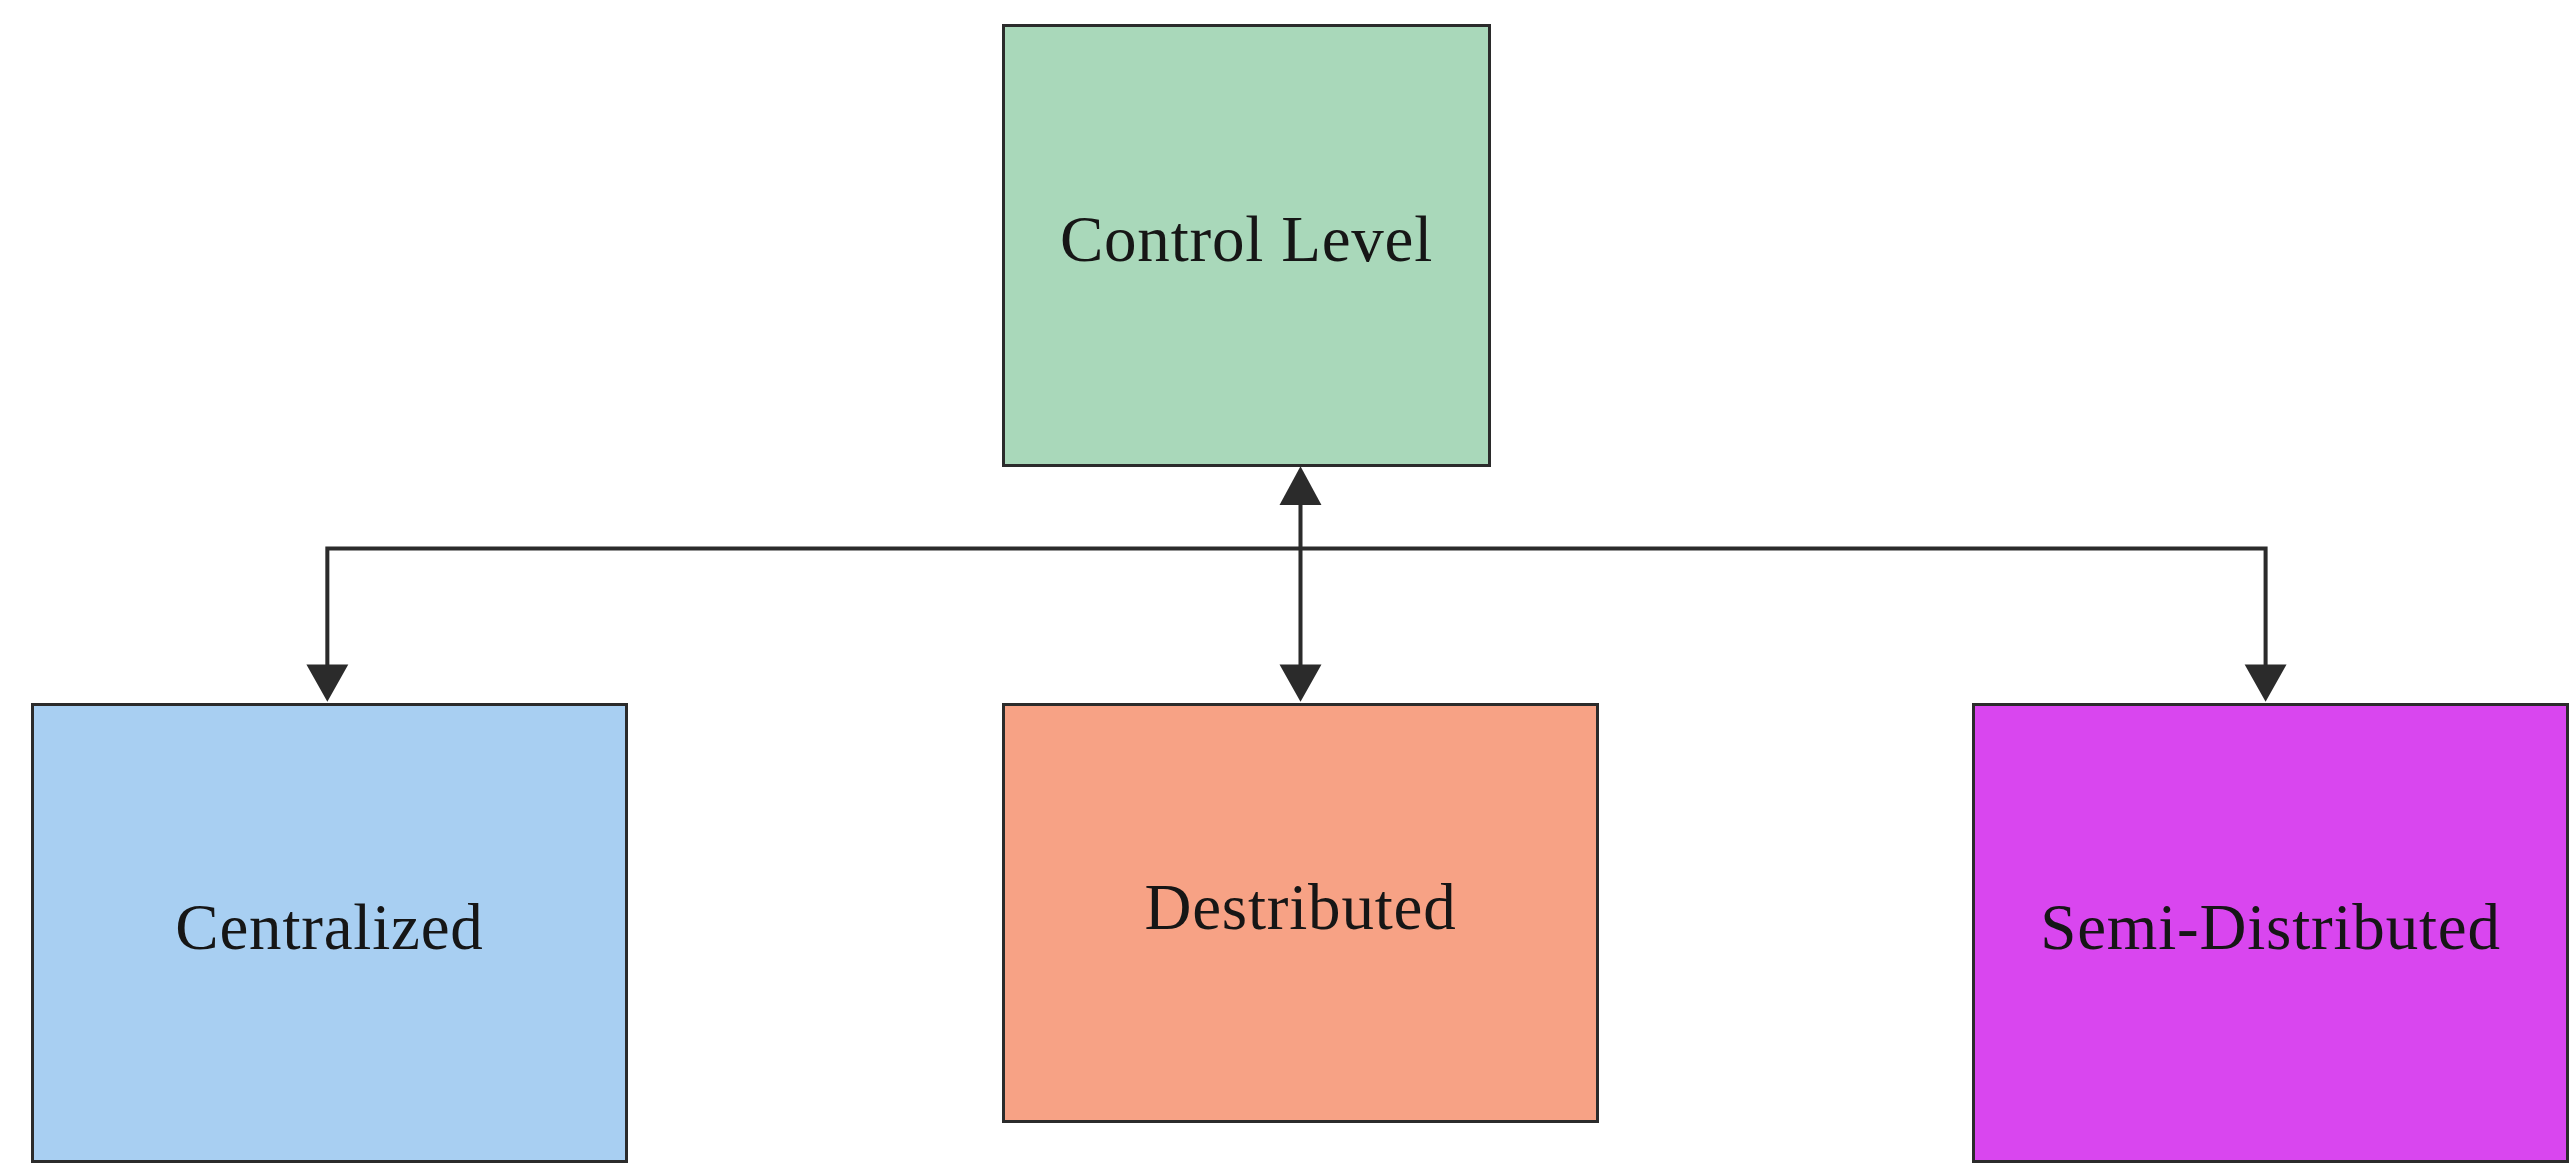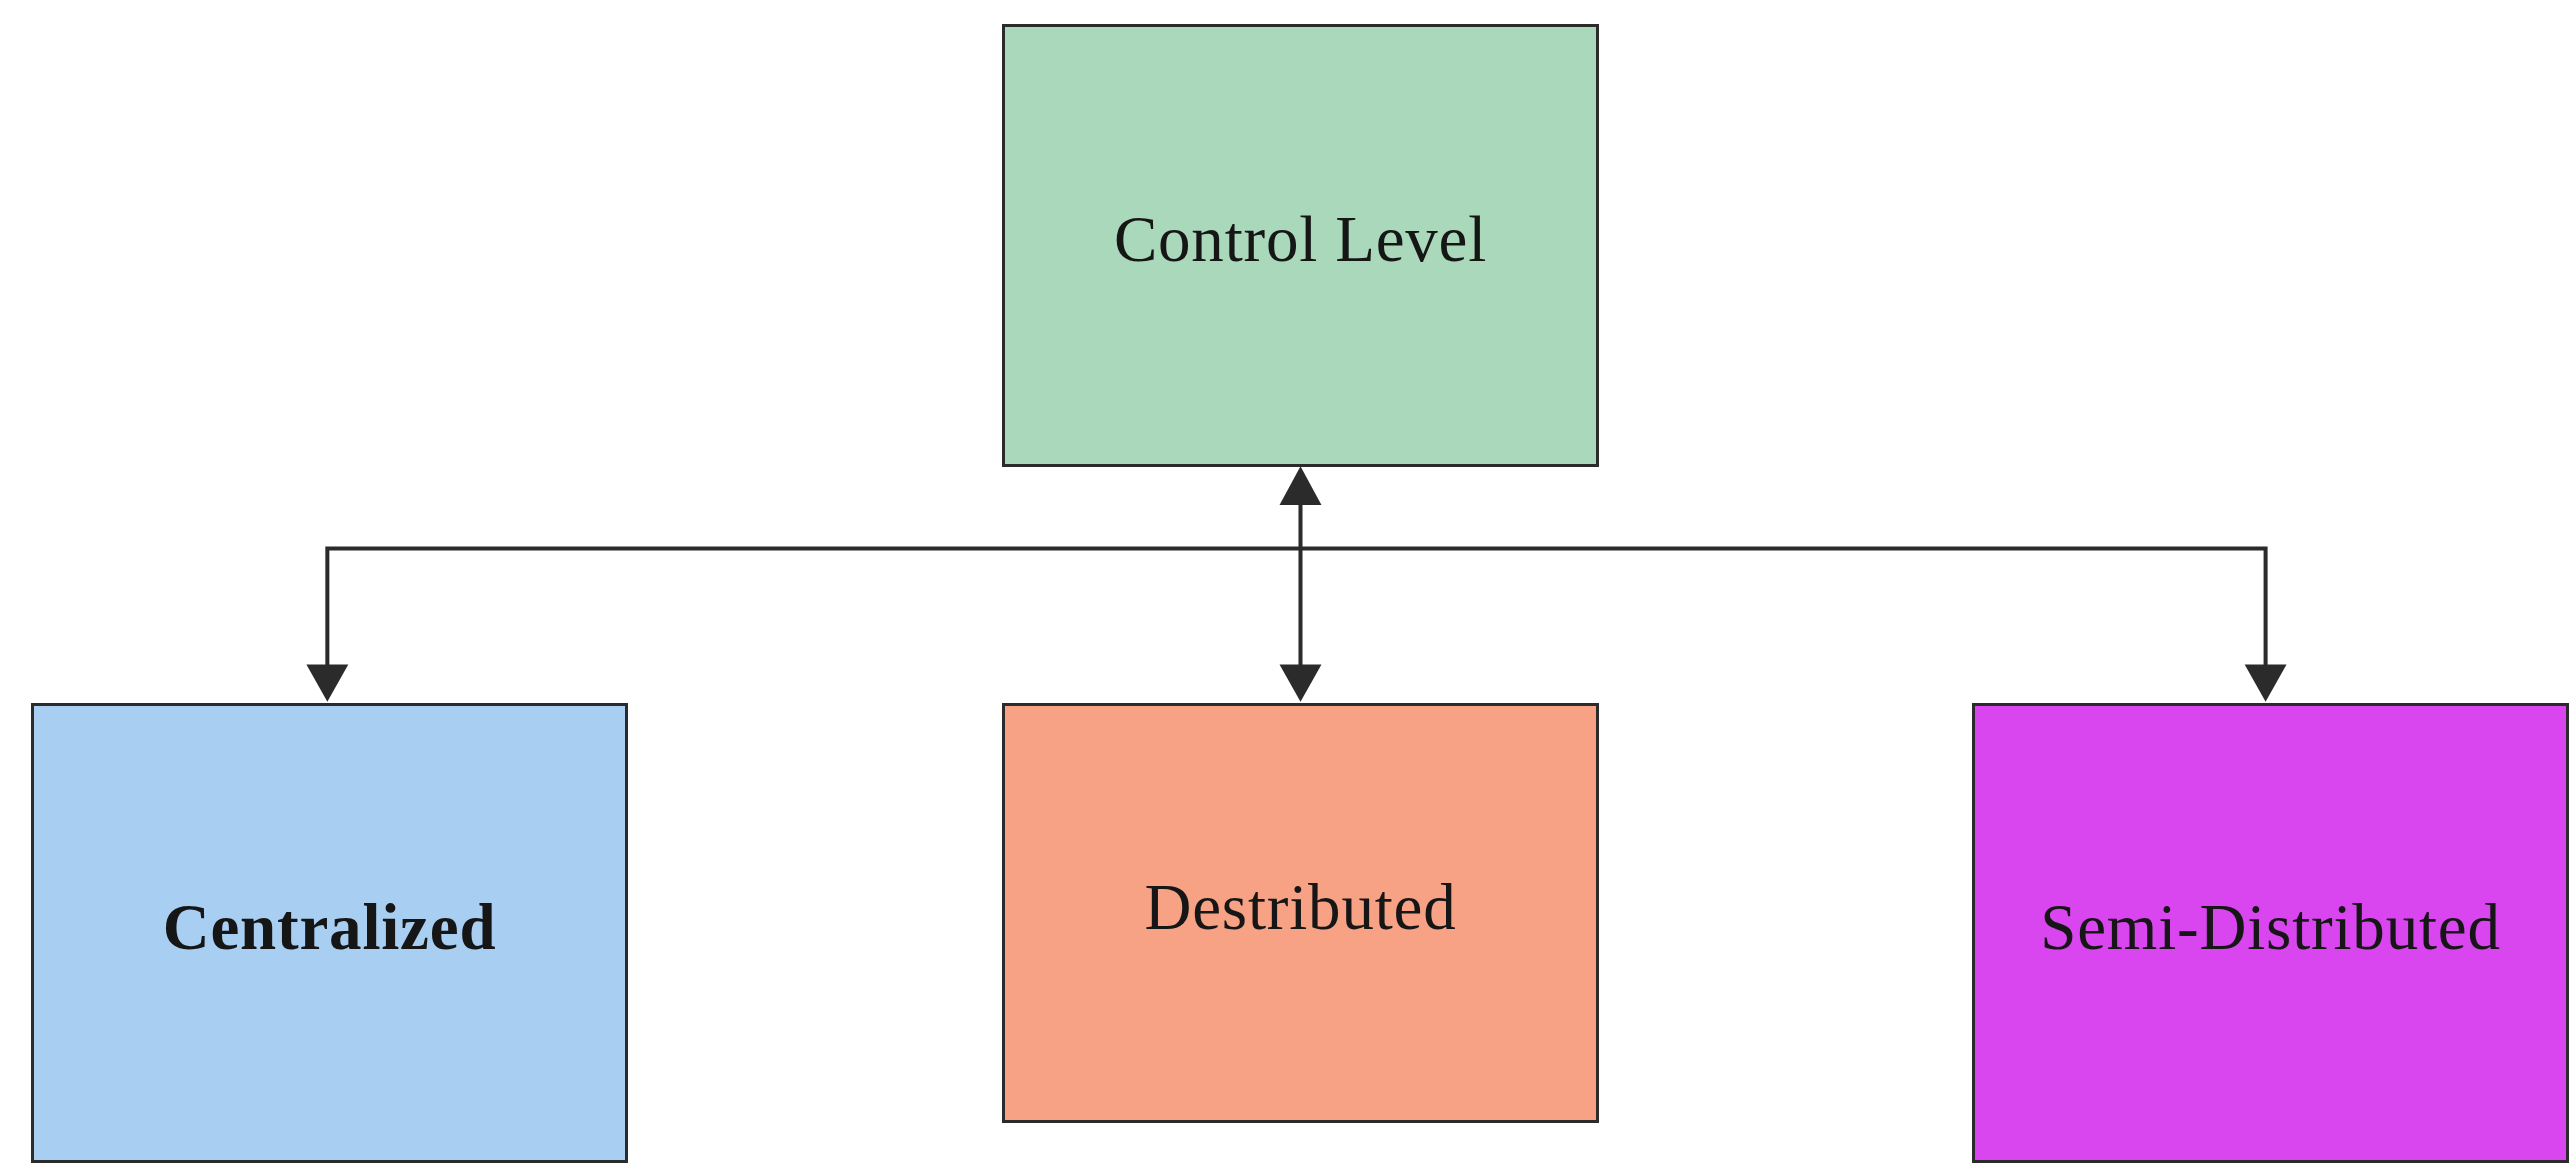--- a/index.html
+++ b/index.html
@@ -41,22 +41,22 @@
     text-align: center;
   }
   .label {
     font-size: 65px;
     line-height: 1;
     color: var(--text, #161616);
     letter-spacing: 0.8px;
     white-space: nowrap;
     padding-bottom: 11.3px; 
   }
-  #node-control     { left: 1002px; top: 24px;  width: 597px; height: 443px; }
-  #node-centralized { left: 31px;   top: 703px; width: 597px; height: 460px; font-weight: bold; }
+  #node-control     { left: 1002px; top: 24px;  width: 489px; height: 443px; }
+  #node-centralized { left: 31px;   top: 703px; width: 597px; height: 460px; }
   #node-destributed { left: 1002px; top: 703px; width: 597px; height: 420px; }
   #node-semi        { left: 1972px; top: 703px; width: 597px; height: 460px; }
 </style>
 </head>
 <body>
 
 <div class="canvas" style="background: rgb(255, 255, 255);">
 
   <svg class="connectors" width="2576" height="1176" viewBox="0 0 3195 1458" aria-hidden="true">
 

